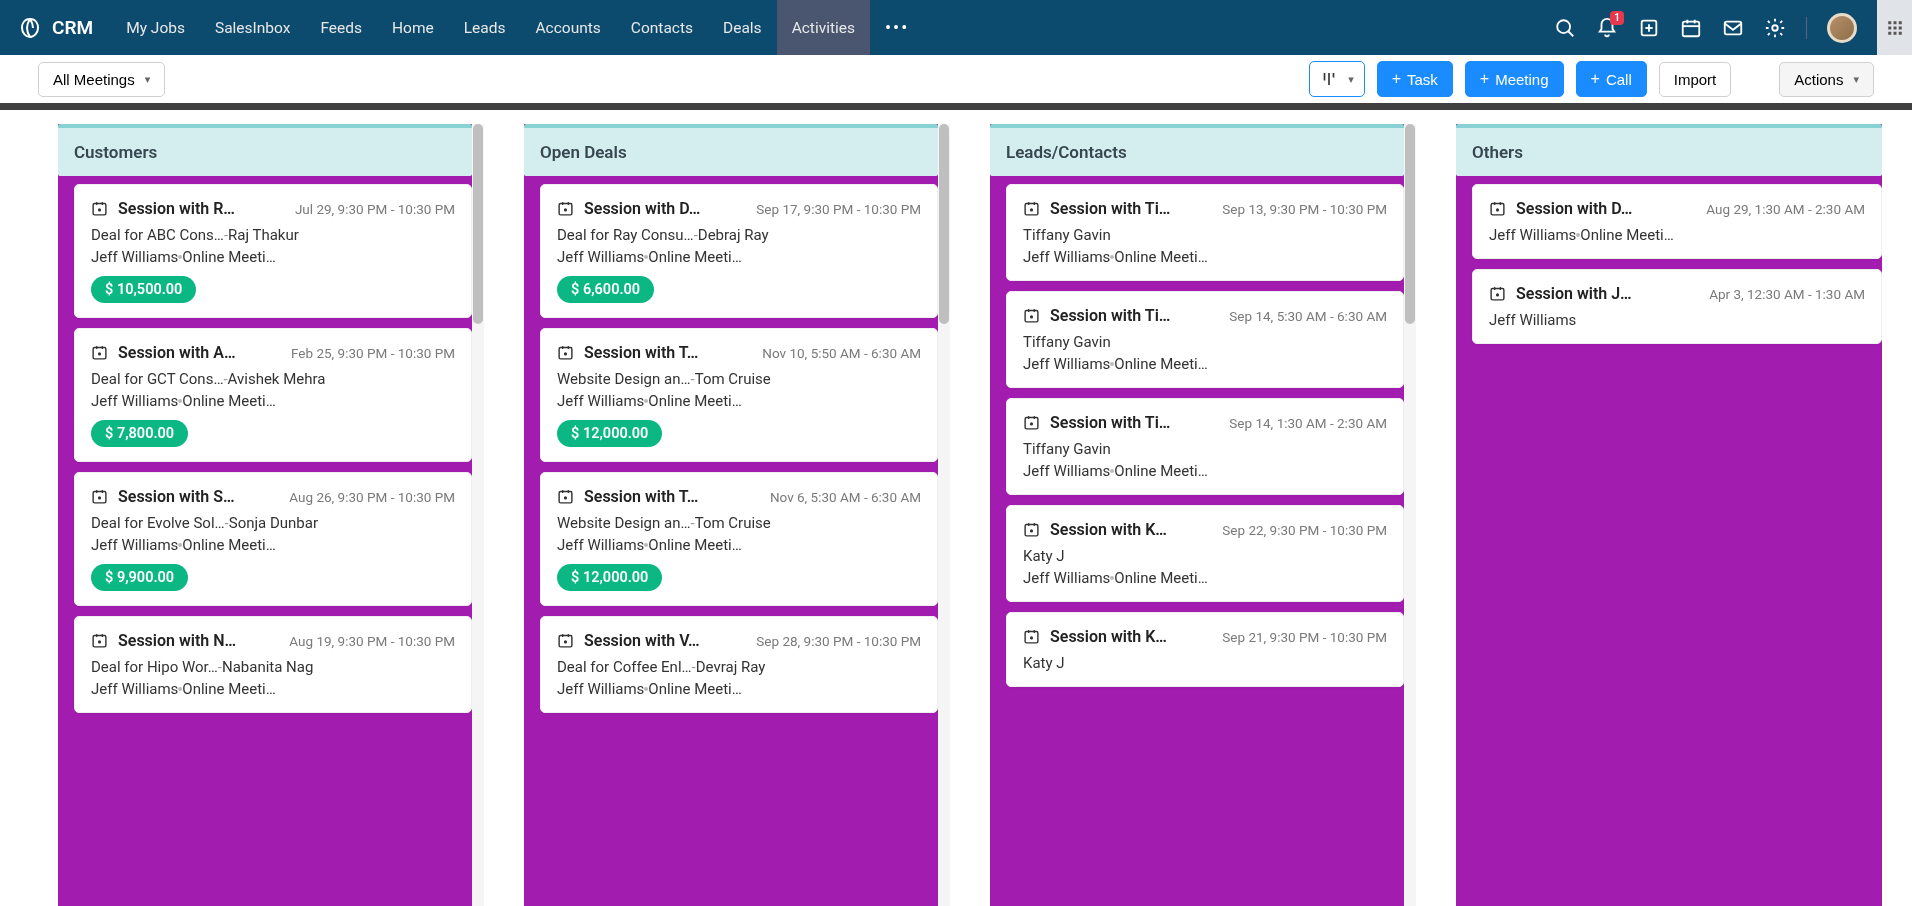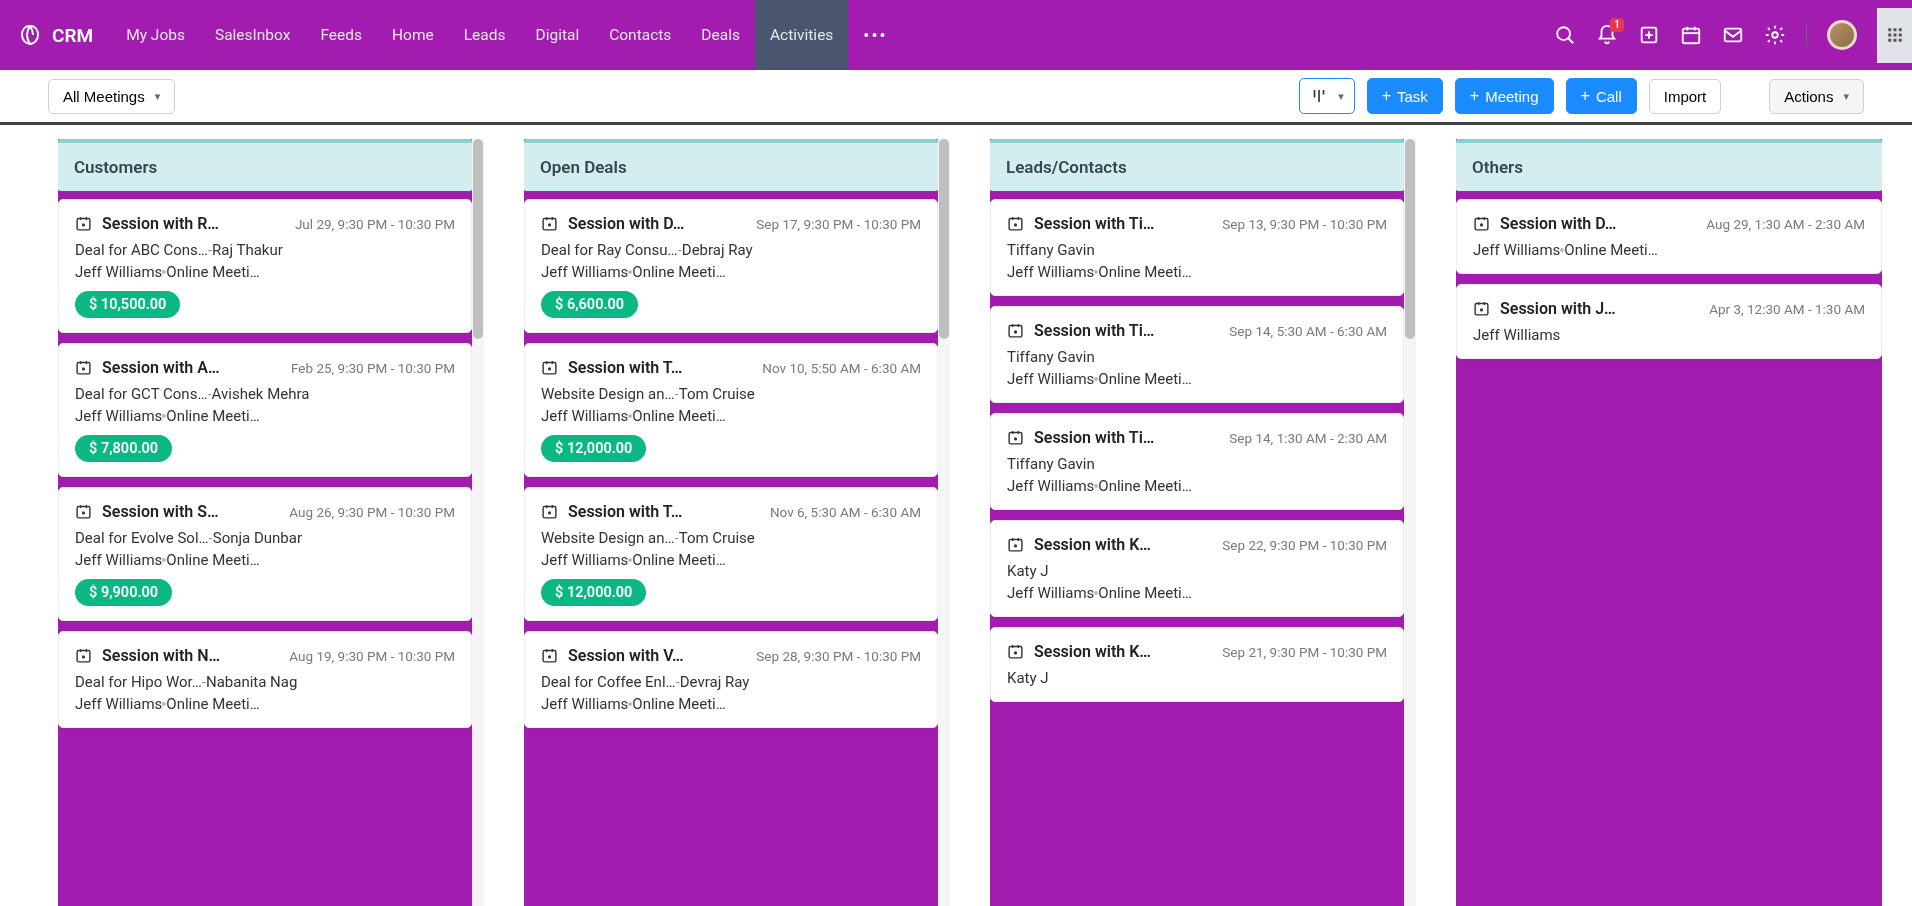--- a/index.html
+++ b/index.html
@@ -1,49 +1,49 @@
 <!DOCTYPE html>
 <html><head>
   <meta charset="utf-8">
   <style>
     * { margin: 0; padding: 0; box-sizing: border-box; }
     body { font-family: -apple-system, BlinkMacSystemFont, "Segoe UI", Roboto, sans-serif; background: #fff; color: #333; }
     
     
-    .topnav { background: #a21caf; height: 70px; display: flex; align-items: center; color: #fff; }
+    .topnav { background: #0c4a6e; height: 55px; display: flex; align-items: center; color: #fff; }
     .logo { display: flex; align-items: center; padding: 0 18px; font-size: 19px; font-weight: 600; gap: 10px; }
     .logo-icon { width: 24px; height: 24px; }
     .nav-items { display: flex; height: 100%; }
     .nav-item { padding: 4px 15px; display: flex; align-items: center; font-size: 15.5px; cursor: pointer; color: #e8e8e8; }
     .nav-item.active { background: #4a5570; }
     .nav-more { padding: 0 15px; display:flex; align-items:center; font-size:18px; letter-spacing:2px; cursor:pointer; }
     .nav-right { margin-left: auto; display: flex; align-items: center; gap: 20px; padding-right: 0px; }
     .nav-icon { width: 22px; height: 22px; cursor: pointer; position: relative; display:flex; align-items:center; justify-content:center; }
     .badge { position: absolute; top: -6px; right: -6px; background: #e8384f; color: #fff; font-size: 10px; border-radius: 4px; padding: 0 4px; line-height:14px; min-width:14px; text-align:center; font-weight:600;}
     .avatar { width: 30px; height: 30px; border-radius: 50%; background: #e8dcc8; display:flex; align-items:center; justify-content:center; font-size:12px; color:#8b6f47; cursor:pointer; overflow:hidden; }
     .avatar-inner { width:24px; height:24px; border-radius:50%; background:linear-gradient(135deg,#b8906b,#8b6f47); }
     .apps-btn { width:35px; height:55px; background:#e0e3e8; display:flex; align-items:center; justify-content:center; cursor:pointer;}
     .vdiv { width:1px; height:22px; background:#5a6580;}
     
     
-    .toolbar { height: 55px; display: flex; align-items: center; padding: 0 48px; gap: 12px; border-bottom:3px solid #404040; }
+    .toolbar { height: 55px; display: flex; align-items: center; padding: 0 38px; gap: 12px; border-bottom:7px solid #404040; }
     .btn { border: 1px solid #d0d0d0; border-radius: 5px; padding: 8px 14px; font-size: 15px; cursor: pointer; background:#fff; display:flex; align-items:center; gap:6px;}
     .btn-dropdown::after { content:"▾"; font-size:11px; margin-left:4px; color:#666;}
     .btn-icon-only { padding: 8px 10px;}
     .btn-primary { background: #1a8cff; color: #fff; border-color: #1a8cff; font-weight:500;}
     .btn-grey { background: #f5f5f5; margin-left: 36px; }
     .spacer { flex: 1; }
     .plus { font-size:16px; font-weight:400;}
     
     
     .board { display: flex; gap: 12px; padding: 14px 30px 0 30px; height: calc(906px - 110px); overflow:hidden;}
     .column-wrap { flex:1; min-width:0; display:flex;}
     .column { flex:1; background: #a21caf; min-width: 0; display:flex; flex-direction:column;margin-left:28px;}
     .col-header { background: #d4eef0; border-top: 4px solid #88d1d4; padding: 14px 16px; font-size: 17px; font-weight: 600; color: #38464f; border-radius:2px;}
-    .col-body { flex:1; overflow-y:hidden; padding-top:8px; display:flex; flex-direction:column; gap:10px;}
+    .col-body { flex:1; overflow-y:hidden; padding-top:8px; display:flex; flex-direction:column; gap:10px;padding-left:16px;}
     .scrollbar-gutter { width:12px; background:#f5f5f5; position:relative;}
     .scroll-thumb { position:absolute; left:1px; right:1px; top:0; height:200px; background:#bfbfbf; border-radius:5px;}
     
     .card { background: #fff; border: 1px solid #eee; border-radius: 5px; padding: 14px 16px; box-shadow:0 1px 2px rgba(0,0,0,0.03);}
     .card-head { display:flex; align-items:center; gap:10px; margin-bottom:8px;}
     .cal-icon { width:17px; height:17px; flex-shrink:0;}
     .card-title { font-size: 16px; font-weight: 600; color:#222; white-space:nowrap; overflow:hidden; text-overflow:ellipsis; max-width:140px;}
     .card-time { margin-left:auto; font-size:13.5px; color:#7a7a7a; white-space:nowrap;}
     .card-line { font-size:15px; color:#333; margin-top:4px; display:flex; align-items:center; gap:0; overflow:hidden;}
     .card-line .dash { color:#999;}
@@ -64,21 +64,21 @@
         </svg>
     </span>
     <span>CRM</span>
   </div>
   <div class="nav-items" id="nav-items">
       <div class="nav-item">My Jobs</div>
       <div class="nav-item">SalesInbox</div>
       <div class="nav-item">Feeds</div>
       <div class="nav-item">Home</div>
       <div class="nav-item">Leads</div>
-      <div class="nav-item">Digital</div>
+      <div class="nav-item">Accounts</div>
       <div class="nav-item">Contacts</div>
       <div class="nav-item">Deals</div>
       <div class="nav-item active">Activities</div>
     </div>
   <div class="nav-more">•••</div>
   <div class="nav-right">
     <div class="nav-icon">
       <svg viewBox="0 0 24 24" width="22" height="22" fill="none" stroke="#fff" stroke-width="2">
           <circle cx="10.5" cy="10.5" r="7"></circle>
           <line x1="21" y1="21" x2="15.8" y2="15.8"></line>

